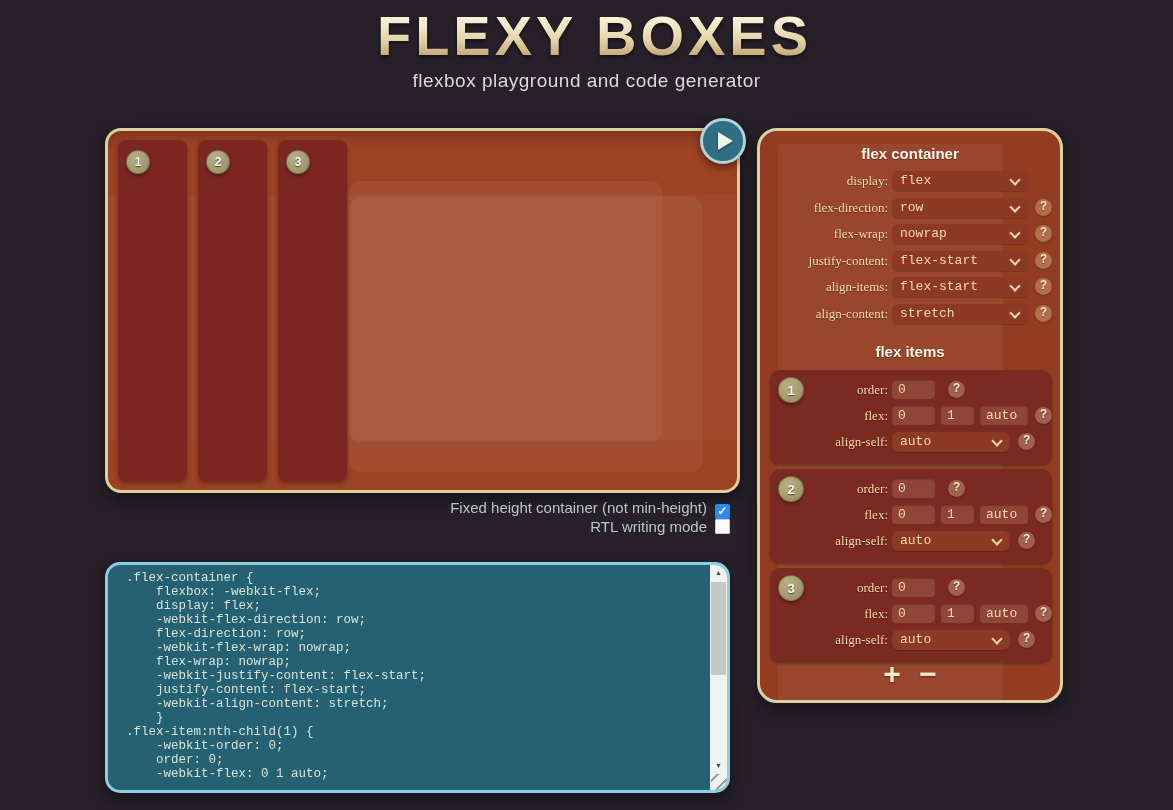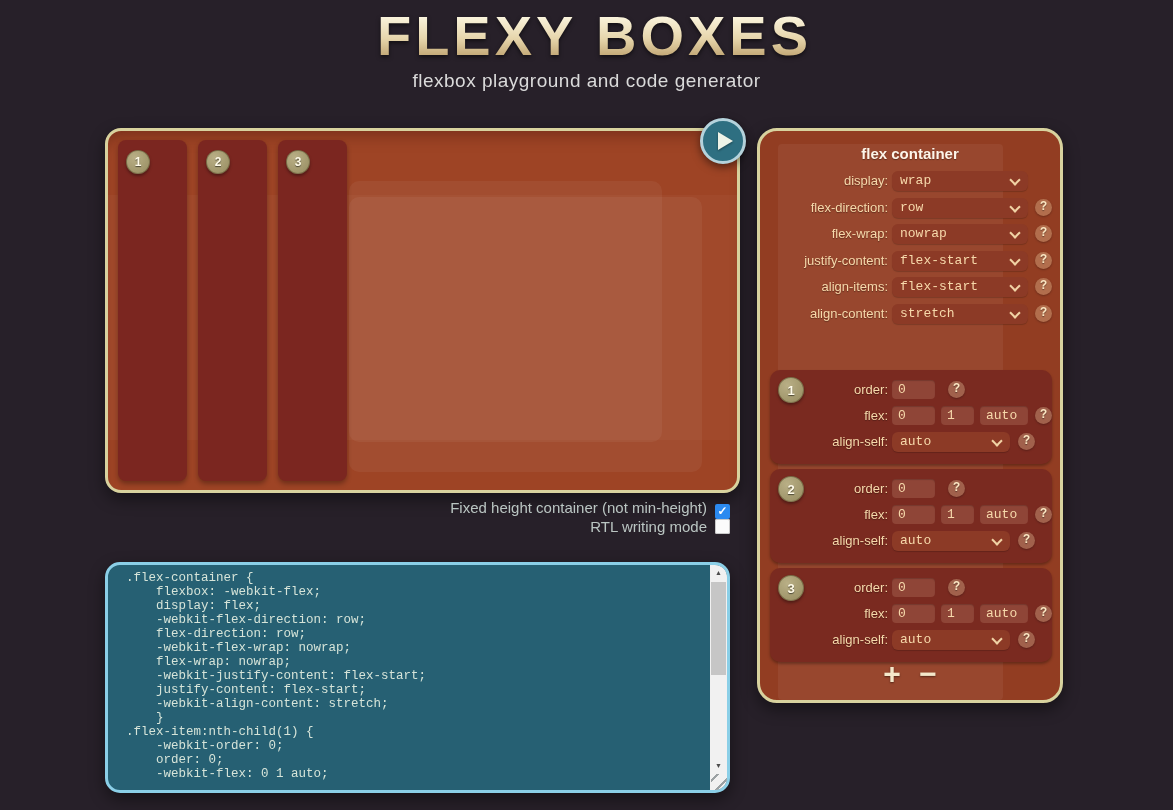--- a/index.html
+++ b/index.html
@@ -95,21 +95,21 @@
   .panel{
     position:absolute;left:757px;top:128px;width:300px;height:569px;
     background:#923d22;border:3px solid #d8d29e;border-radius:20px;
     box-shadow:0 6px 16px rgba(0,0,0,.45);overflow:hidden;
   }
   .stripe{position:absolute;left:18px;right:57px;top:13px;bottom:0;background:rgba(255,255,255,.055);border-radius:4px;}
   .ptitle{position:absolute;left:0;width:100%;text-align:center;
     font-size:15px;font-weight:bold;color:#fef5e9;text-shadow:0 1px 1px rgba(0,0,0,.35);}
   .mlabel{
     position:absolute;left:0;width:128px;text-align:right;
-    font-family:Liberation Sans, sans-serif;font-size:13px;line-height:20px;color:#f7d9ab;
+    font-family:Liberation Serif, serif;font-size:13px;line-height:20px;color:#f7d9ab;
     text-shadow:0 1px 1px rgba(0,0,0,.35);
   }
   .sel{
     position:absolute;height:20px;background:#8c3a26;border-radius:6px;cursor:pointer;
     font-family:"Liberation Mono",monospace;font-size:13px;line-height:20px;color:#f7d9ab;
     padding-left:8px;box-sizing:border-box;box-shadow:0 1px 1px rgba(0,0,0,.18);
   }
   .chev{
     position:absolute;right:9px;top:5px;width:6px;height:6px;
     border-right:2px solid #f1d3a5;border-bottom:2px solid #f1d3a5;transform:rotate(45deg);
@@ -195,21 +195,21 @@
   <div class="grip"></div>
 </div>
 
 <div class="panel">
   <div class="stripe"></div>
 
   <div class="ptitle" style="top:14px;">flex container</div>
 
   <div class="mlabel" style="top:40px;">display:</div>
   <div class="sel" style="left:132px;top:40px;width:136px;">
-    <span>wrap</span>
+    <span>flex</span>
     <span class="chev"></span>
   </div>
 
   <div class="mlabel" style="top:67px;">flex-direction:</div>
   <div class="sel" style="left:132px;top:67px;width:136px;">
     <span>row</span>
     <span class="chev"></span>
   </div>
   <div class="help" style="left:275px;top:68px;">?</div>
 
@@ -234,20 +234,21 @@
   </div>
   <div class="help" style="left:275px;top:147px;">?</div>
 
   <div class="mlabel" style="top:173px;">align-content:</div>
   <div class="sel" style="left:132px;top:173px;width:136px;">
     <span>stretch</span>
     <span class="chev"></span>
   </div>
   <div class="help" style="left:275px;top:174px;">?</div>
 
+  <div class="ptitle" style="top:212px;">flex items</div>
 
   <div class="card" style="top:239px;">
     <div class="badge md abs" style="left:8px;top:7px;">1</div>
     <div class="mlabel" style="top:10px;">order:</div>
     <input class="tinput" style="left: 122px; top: 10px; width: 43px;" value="0">
     <div class="help" style="left:178px;top:11px;">?</div>
     <div class="mlabel" style="top:36px;">flex:</div>
     <input class="tinput" style="left: 122px; top: 36px; width: 43px;" value="0">
     <input class="tinput" style="left: 171px; top: 36px; width: 33px;" value="1">
     <input class="tinput" style="left: 210px; top: 36px; width: 48px;" value="auto">

